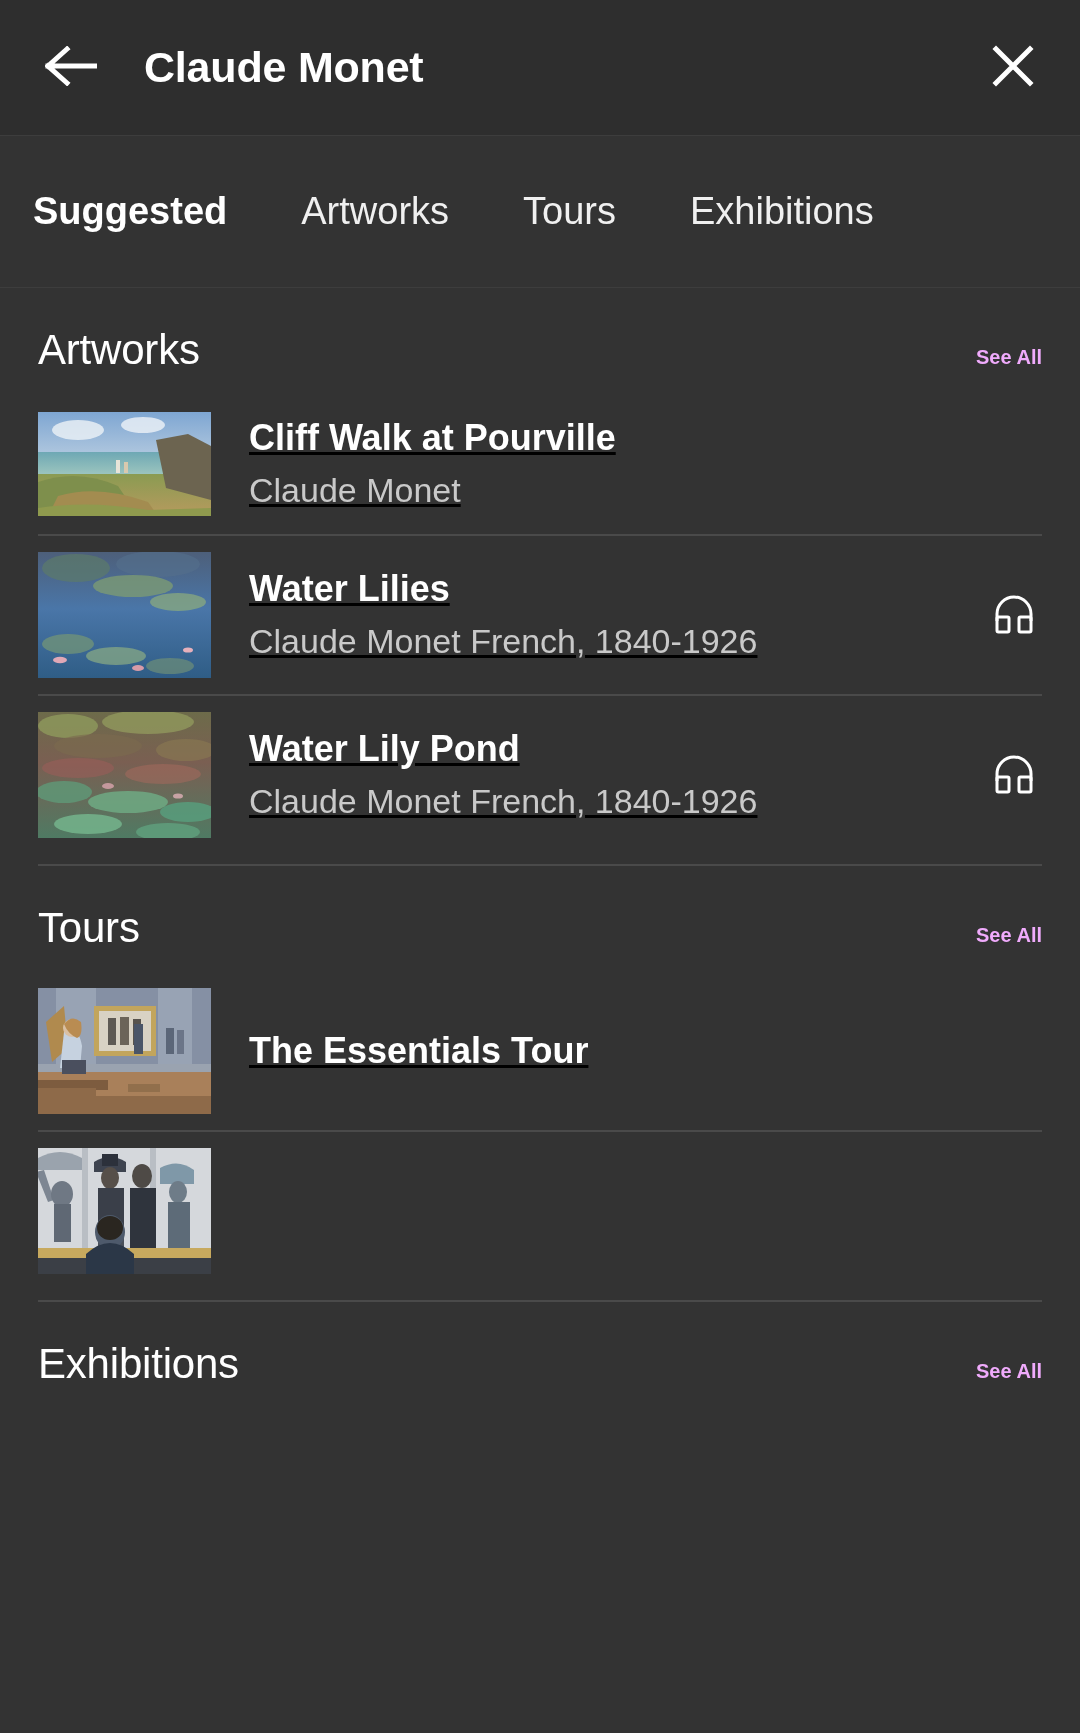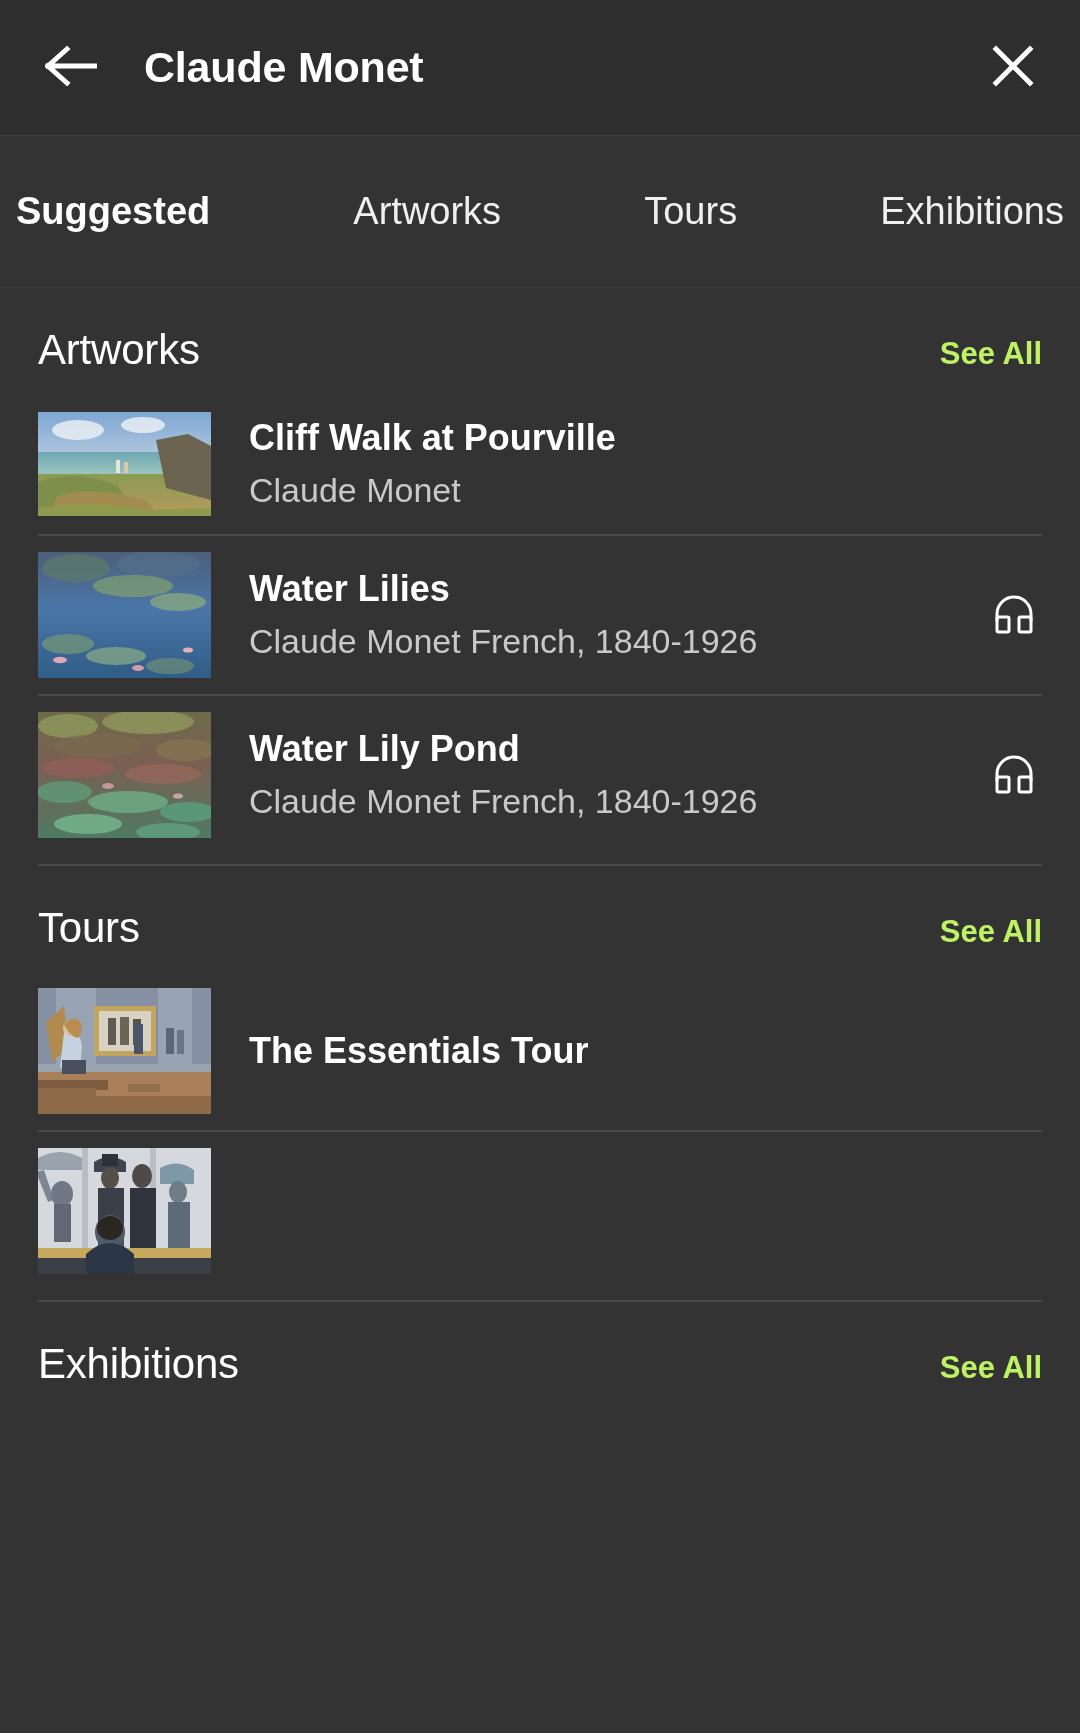--- a/index.html
+++ b/index.html
@@ -40,23 +40,22 @@
     display:flex;align-items:center;justify-content:center;
     flex:0 0 auto;cursor:pointer;
   }
 
   
   .tabs{
     height:152px;
     background:#333333;
     display:flex;
     align-items:center;
-    padding:0 16px;
+    padding:0 33px;
     border-bottom:1px solid #3d3d3d;
-    justify-content:space-between;
   }
   .tab{
     color:#f0f0f0;
     font-size:38px;
     font-weight:normal;
     cursor:pointer;
     white-space:nowrap;
     margin-right:74px;
   }
   .tab:last-child{ margin-right:0; }
@@ -78,22 +77,22 @@
     padding-top:38px;
     padding-bottom:20px;
   }
   .section-title{
     color:#ffffff;
     font-size:42px;
     font-weight:normal;
     letter-spacing:-0.2px;
   }
   .see-all{
-    color:#bef264;
-    font-size:31px;
+    color:#f0abfc;
+    font-size:20px;
     font-weight:bold;
     cursor:pointer;
     padding-bottom:2px;
   }
 
   
   .row{
     display:flex;
     align-items:center;
     padding:16px 0;
@@ -107,20 +106,21 @@
     background:#1c1c1c;
     overflow:hidden;
     position:relative;
   }
   .thumb.tall{ height:126px; }
   .thumb svg{ display:block;width:100%;height:100%; }
   .row-text{
     flex:1 1 auto;
     margin-left:38px;
     min-width:0;
+    text-decoration:underline;
   }
   .row-title{
     color:#ffffff;
     font-size:36px;
     font-weight:bold;
     line-height:1.32;
     white-space:nowrap;
     overflow:hidden;
   }
   .row-sub{

